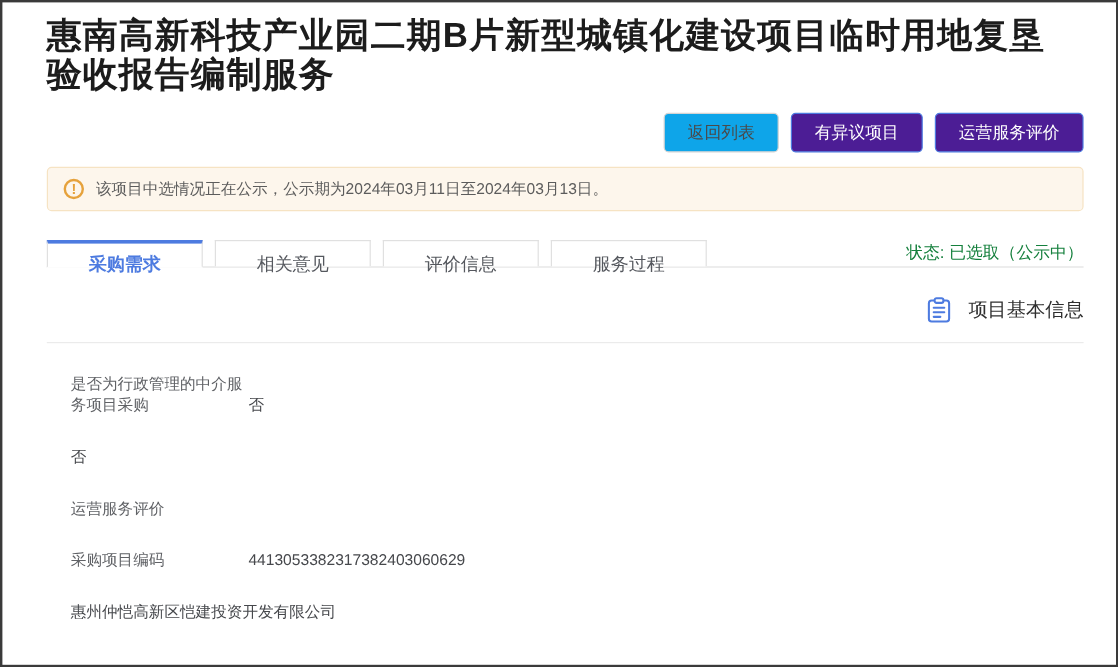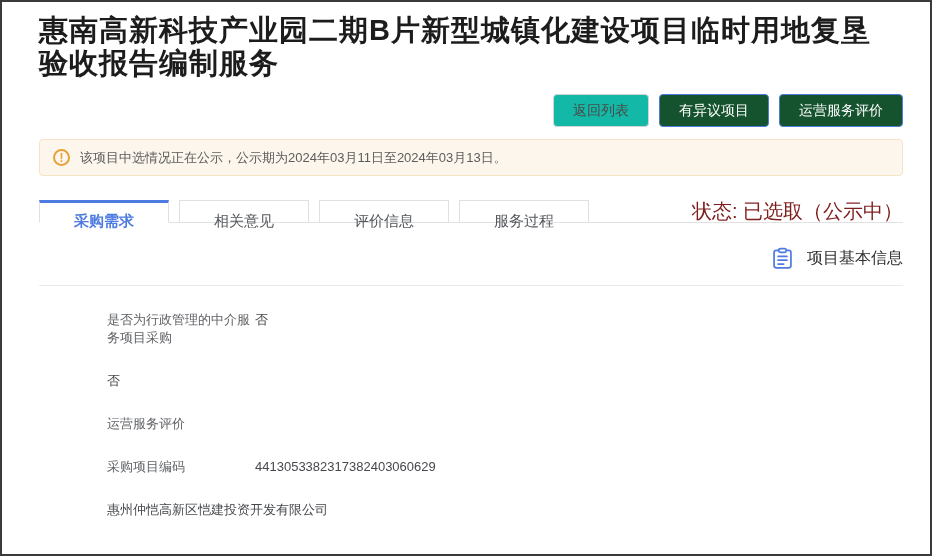--- a/index.html
+++ b/index.html
@@ -32,26 +32,26 @@
   }
   .btn {
     height: 33px;
     padding: 0 19px;
     font-size: 14px;
     border-radius: 4px;
     cursor: pointer;
     font-family: inherit;
   }
   .btn-plain {
-    background: #14b8a6;
+    background: #0ea5e9;
     border: 1px solid #d4d4d4;
     color: #4a4a4a;
   }
   .btn-primary {
-    background: #14532d;
+    background: #4c1d95;
     border: 1px solid #4d7be0;
     color: #ffffff;
   }
 
   
   .notice {
     margin-top: 12px;
     height: 37px;
     display: flex;
     align-items: center;
@@ -102,22 +102,22 @@
     border-top: 3px solid #4d7be0;
     border-bottom: 1px solid #ffffff;
     margin-bottom: -1px;
     line-height: 36px;
     color: #4d7be0;
     font-weight: 700;
   }
   .status {
     margin-left: auto;
     align-self: center;
-    font-size: 20px;
-    color: #7f1d1d;
+    font-size: 14px;
+    color: #15803d;
     white-space: nowrap;
   }
 
   
   .section-header {
     margin-top: 24px;
     display: flex;
     align-items: center;
     gap: 13px;
     padding-left: 2px;
@@ -132,24 +132,23 @@
   .divider {
     margin-top: 15px;
     border: none;
     border-top: 1px solid #ebebeb;
   }
 
   
   .fields { margin-top: 25px; padding-left: 20px; }
   .field-row {
     display: flex;
-    align-items: flex-start;
+    align-items: flex-end;
     margin-bottom: 25px;
     min-height: 18px;
-    margin-left: 48px;
   }
   .field-label {
     width: 148px;
     flex-shrink: 0;
     font-size: 13px;
     line-height: 18px;
     color: #606266;
   }
   .field-value {
     font-size: 13px;

